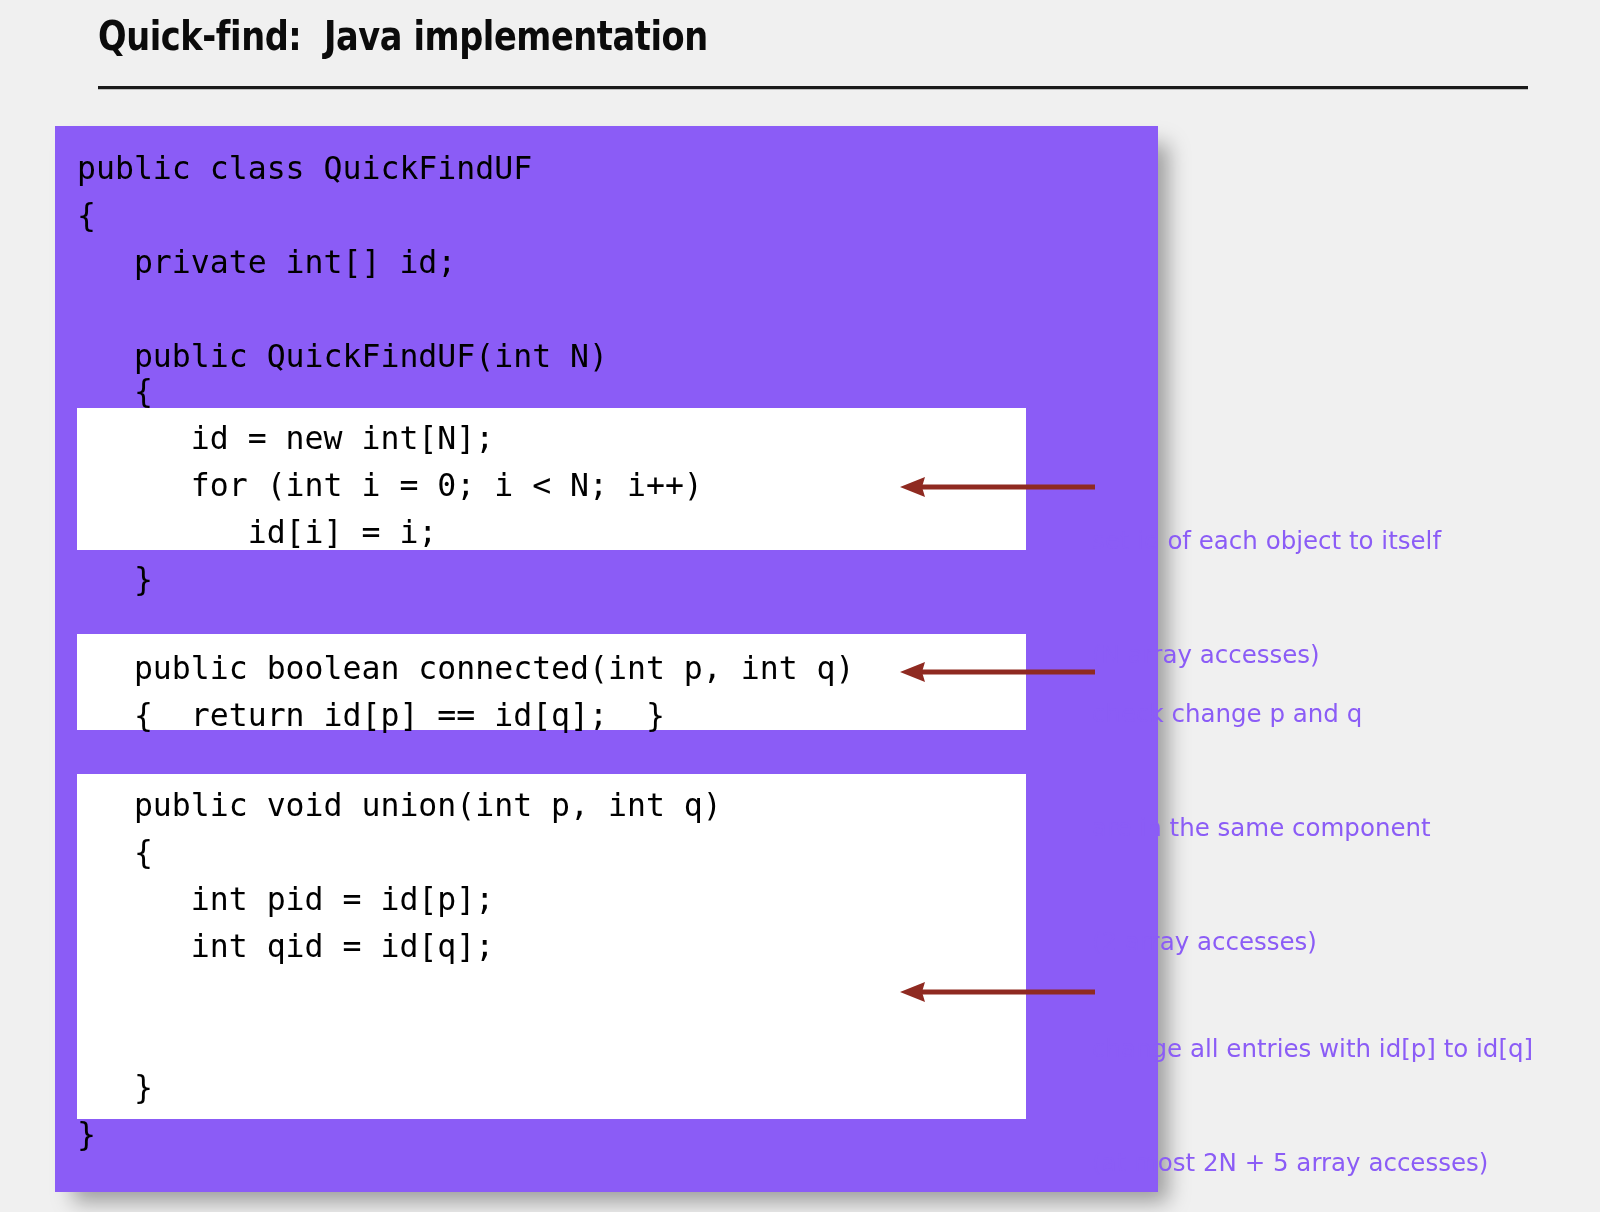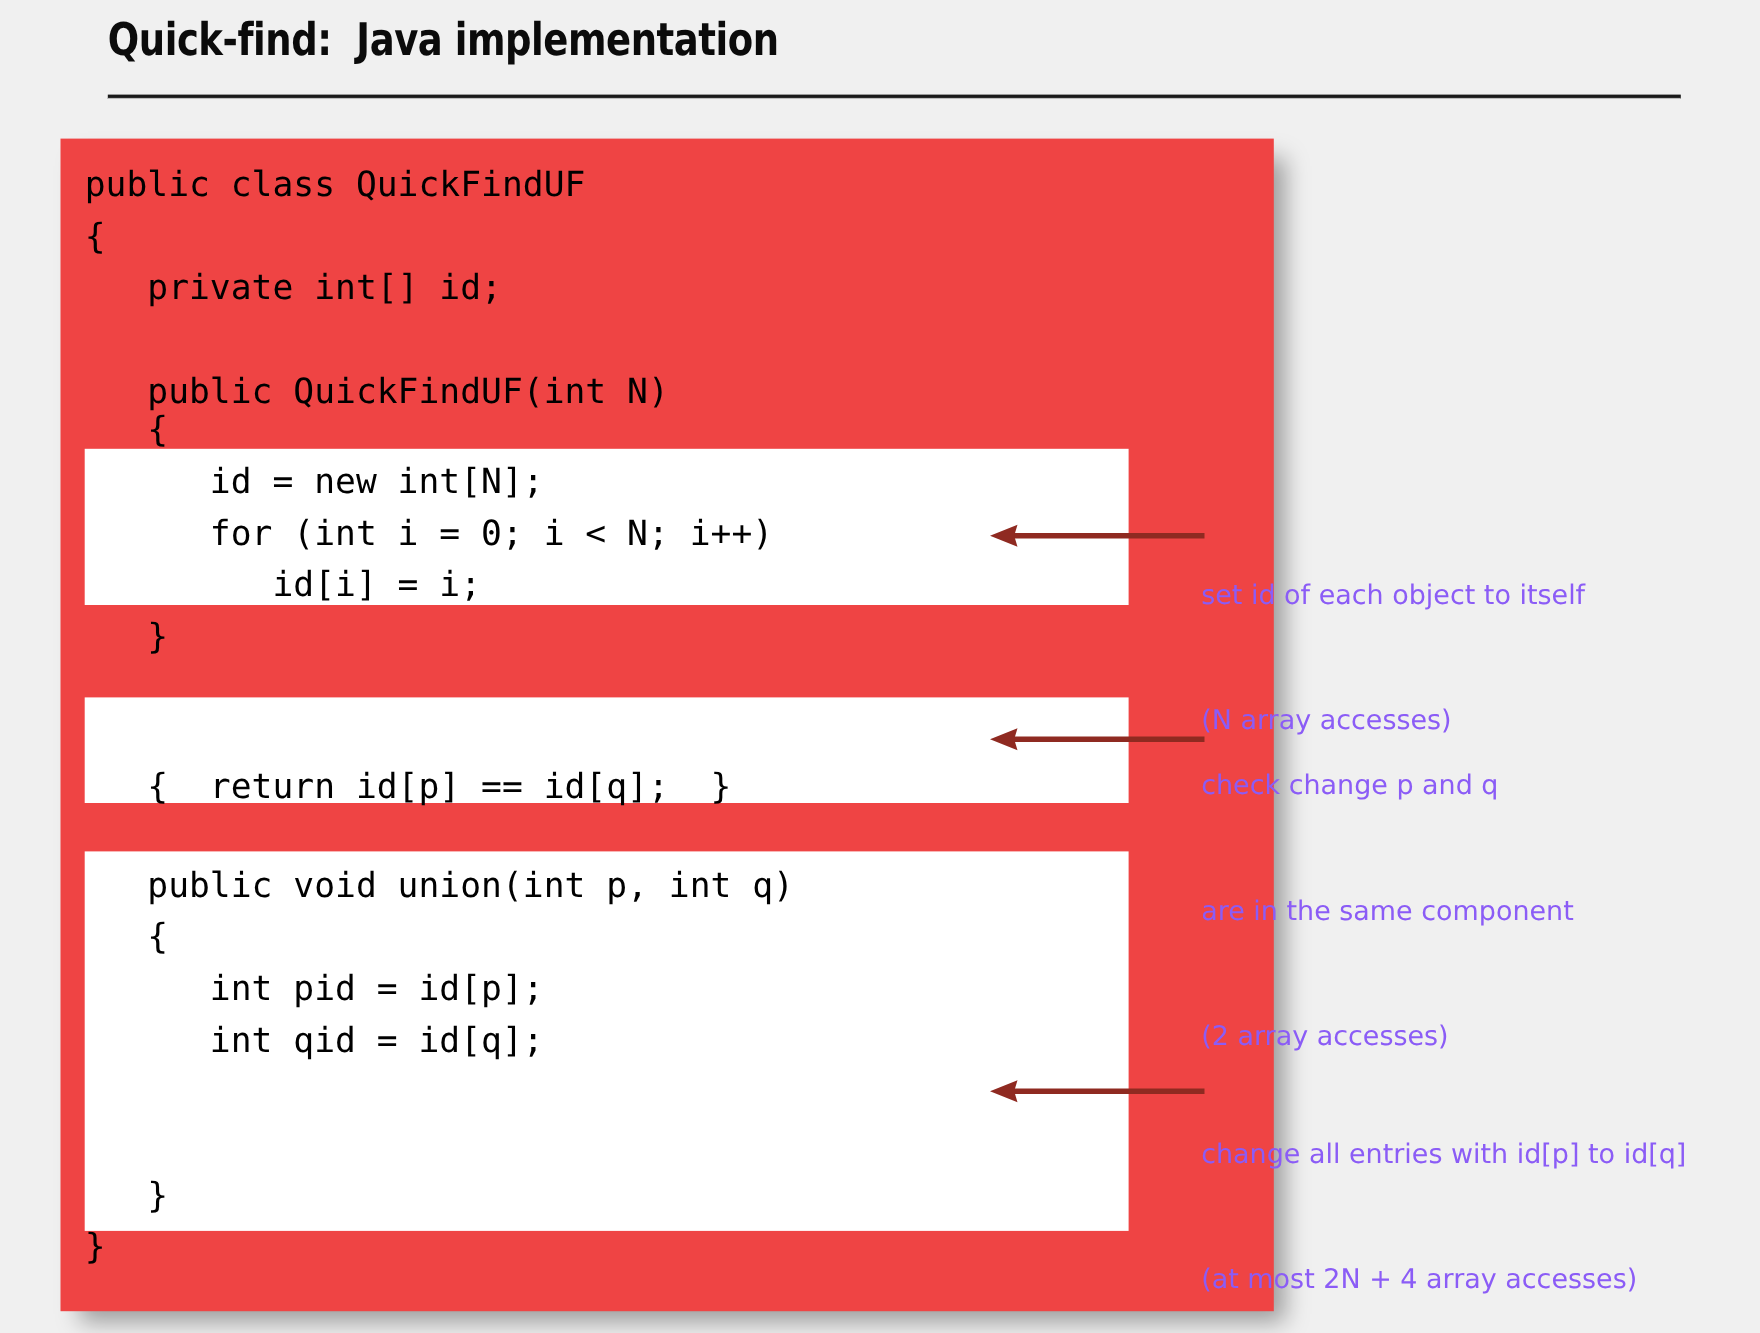--- a/index.html
+++ b/index.html
@@ -40,21 +40,21 @@
     border-bottom: 1px solid #bdbdbd;
   }
 
   
   #code-panel {
     position: absolute;
     left: 55px;
     top: 126px;
     width: 1103px;
     height: 1066px;
-    background: #ef4444;
+    background: #8b5cf6;
     box-shadow: 14px 14px 20px -4px rgba(0,0,0,0.35);
   }
 
   
   .hl {
     position: absolute;
     background: #ffffff;
     left: 22px;
     width: 949px;
   }
@@ -106,20 +106,21 @@
   <div class="code-line" style="top:71px">{</div>
   <div class="code-line" style="top:118px">   private int[] id;</div>
   <div class="code-line" style="top:165px"></div>
   <div class="code-line" style="top:212px">   public QuickFindUF(int N)</div>
   <div class="code-line" style="top:247px">   {</div>
   <div class="code-line" style="top:294px">      id = new int[N];</div>
   <div class="code-line" style="top:341px">      for (int i = 0; i &lt; N; i++)</div>
   <div class="code-line" style="top:388px">         id[i] = i;</div>
   <div class="code-line" style="top:435px">   }</div>
   <div class="code-line" style="top:482px"></div>
+  <div class="code-line" style="top:524px">   public boolean connected(int p, int q)</div>
   <div class="code-line" style="top:571px">   {  return id[p] == id[q];  }</div>
   <div class="code-line" style="top:618px"></div>
   <div class="code-line" style="top:661px">   public void union(int p, int q)</div>
   <div class="code-line" style="top:708px">   {</div>
   <div class="code-line" style="top:755px">      int pid = id[p];</div>
   <div class="code-line" style="top:802px">      int qid = id[q];</div>
   <div class="code-line" style="top:943px">   }</div>
   <div class="code-line" style="top:990px">}</div>
 </div>
 
@@ -144,14 +145,14 @@
 </div>
 
 <div class="annotation" style="left:1092px; top:619px;">
   <span class="ann-line">check change p and q</span>
   <span class="ann-line">are in the same component</span>
   <span class="ann-line">(2 array accesses)</span>
 </div>
 
 <div class="annotation" style="left:1092px; top:954px;">
   <span class="ann-line">change all entries with id[p] to id[q]</span>
-  <span class="ann-line">(at most 2N + 4 array accesses)</span>
+  <span class="ann-line">(at most 2N + 5 array accesses)</span>
 </div>
 
 </body></html>

